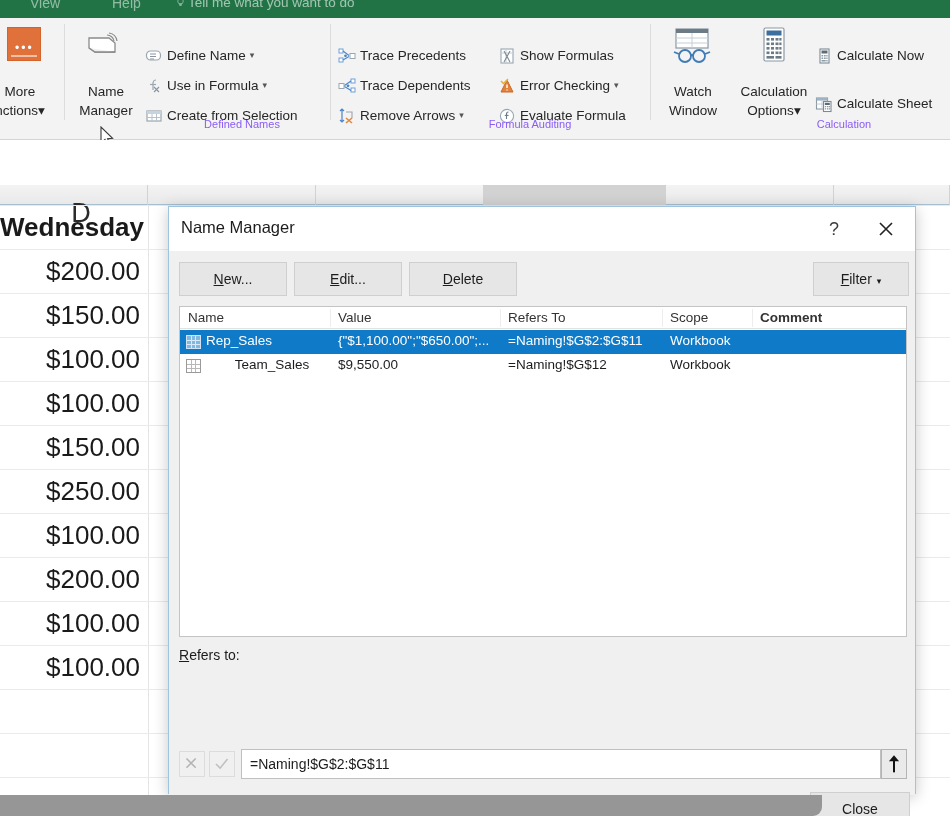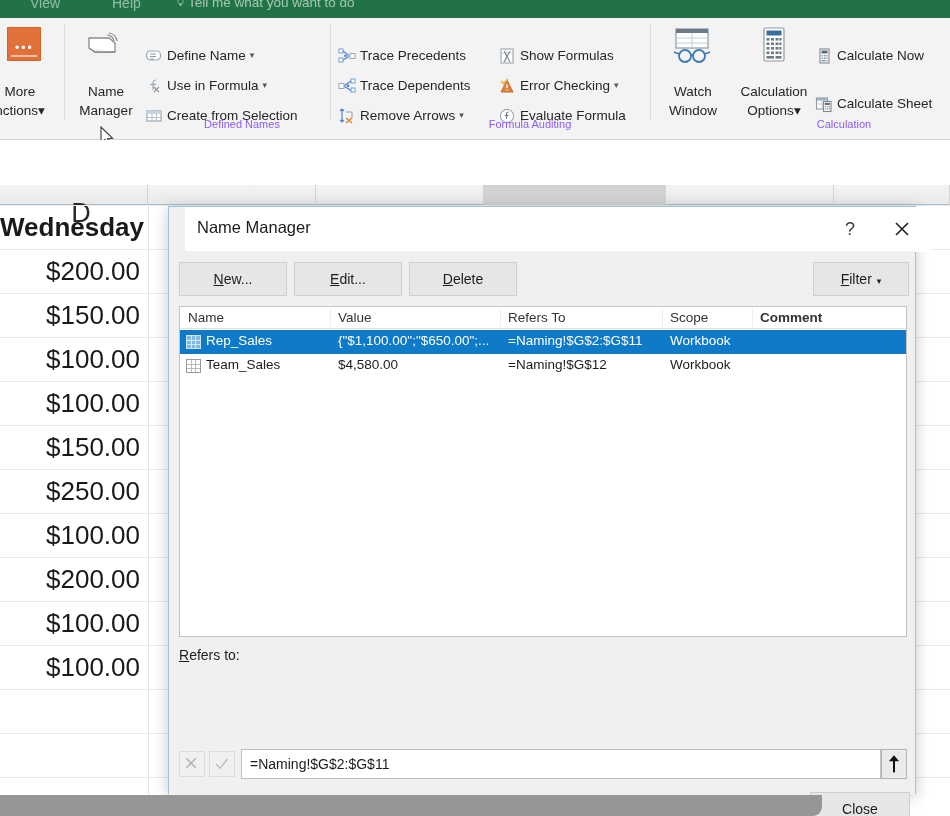--- a/index.html
+++ b/index.html
@@ -91,21 +91,21 @@
   
   .cursor { position: absolute; left: 100px; top: 126px; width: 16px; height: 22px; }
 
   
   .dialog {
     position: absolute; left: 168px; top: 206px; width: 748px; height: 588px;
     background: #f0f0f0; border: 1px solid #9ec4e0;
     box-shadow: 0 3px 14px rgba(0,0,0,.22);
   }
   .dlg-title {
-    position: absolute; left: 16px; top: 0; width: 100%; height: 45px; background: #ffffff;
+    position: absolute; left: 0; top: 0; width: 100%; height: 45px; background: #ffffff;
   }
   .dlg-title .txt {
     position: absolute; left: 12px; top: 11px; font-size: 16.5px; color: #1c1c1c;
   }
   .dlg-help {
     position: absolute; right: 66px; top: 8px; width: 30px; height: 28px;
     font-size: 18px; color: #3b3b3b; text-align: center; line-height: 28px; cursor: pointer;
   }
   .dlg-close-x {
     position: absolute; right: 12px; top: 8px; width: 34px; height: 28px; cursor: pointer;
@@ -472,22 +472,22 @@
               <span class="c" style="left: 490px; width: 86px;">Workbook</span>
               <span class="c" style="left: 580px; width: 144px;"></span>
             </div>
             <div class="lrow" style="top: 47px;">
               <span class="gridicon">
                 <i style="left:0;top:4px;width:13px;height:1px"></i>
                 <i style="left:0;top:8px;width:13px;height:1px"></i>
                 <i style="left:4px;top:0;width:1px;height:12px"></i>
                 <i style="left:8px;top:0;width:1px;height:12px"></i>
               </span>
-              <span class="c" style="left: 26px; width: 132px;">Team_Sales</span>
-              <span class="c" style="left: 158px; width: 166px;">$4,580.00</span>
+              <span class="c" style="left: 26px; width: 132px; text-align: center;">Team_Sales</span>
+              <span class="c" style="left: 158px; width: 166px;">$9,550.00</span>
               <span class="c" style="left: 328px; width: 158px;">=Naming!$G$12</span>
               <span class="c" style="left: 490px; width: 86px;">Workbook</span>
               <span class="c" style="left: 580px; width: 144px;"></span>
             </div>
           </div>
       </div>
 
       <div class="referslabel">
         <span class="acc">R</span><span>efers to:</span>
       </div>

